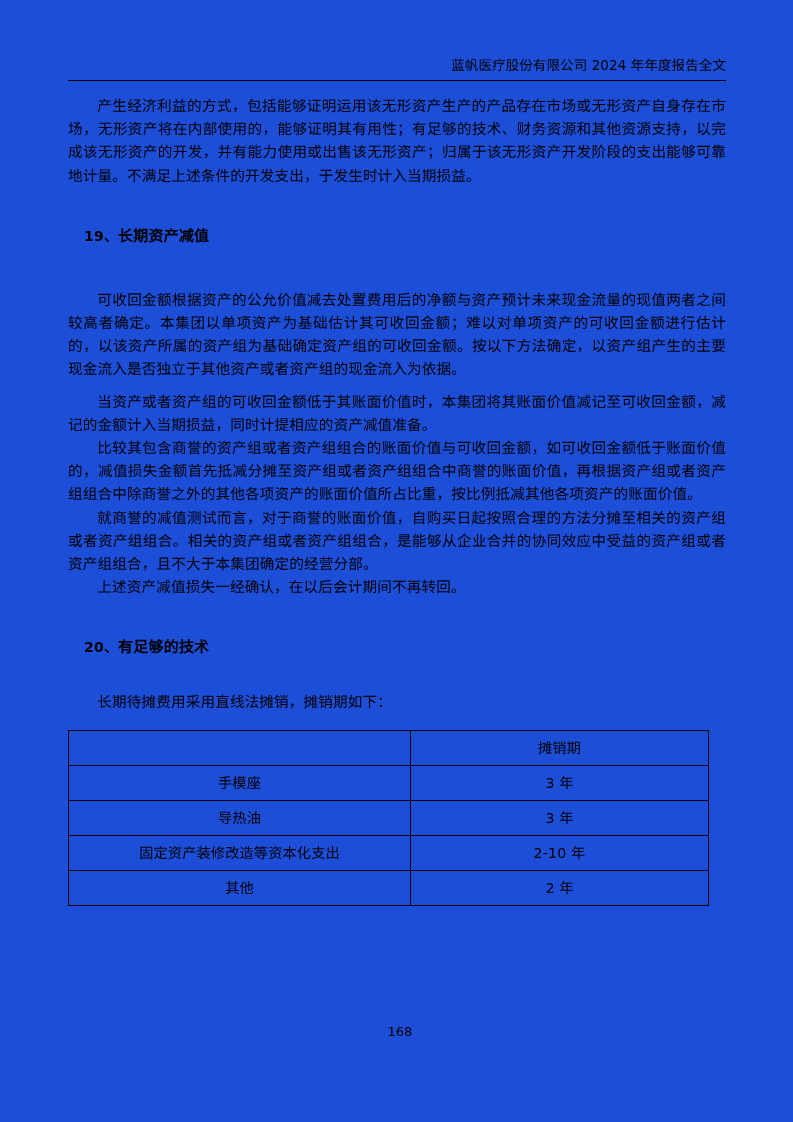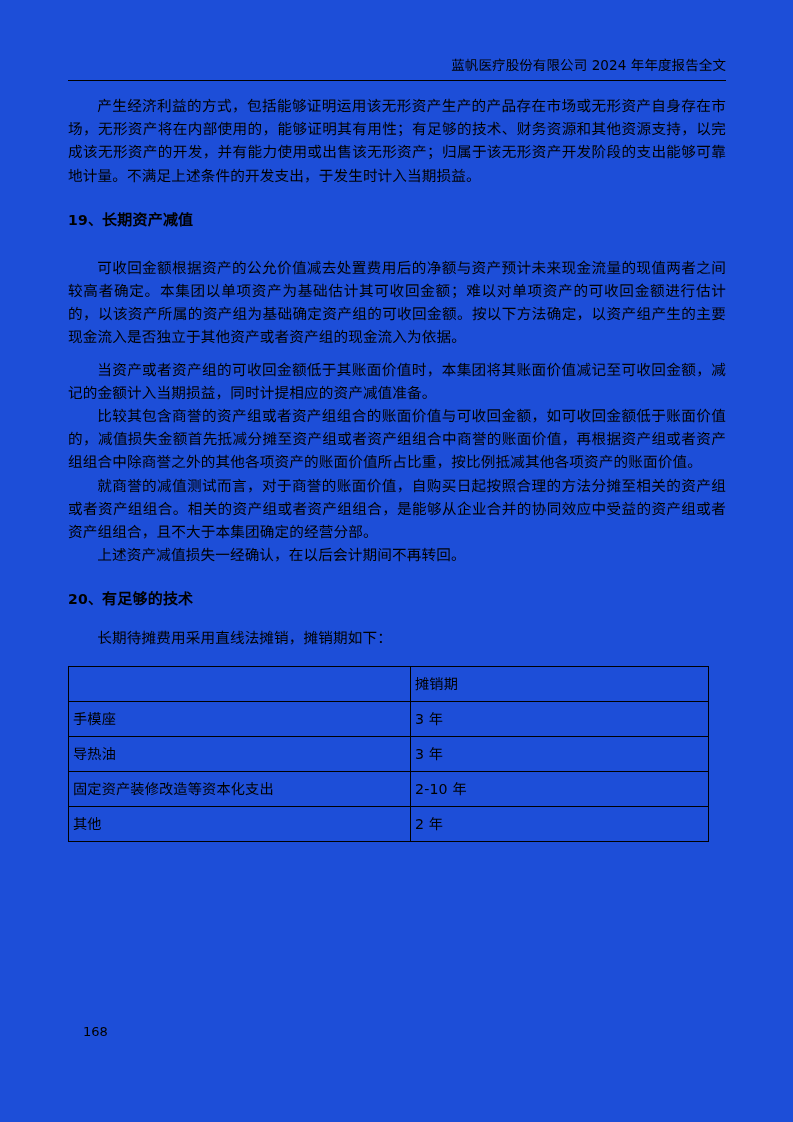--- a/index.html
+++ b/index.html
@@ -60,55 +60,55 @@
     line-height: 23.2px;
     text-align: justify;
     text-justify: inter-ideograph;
     text-indent: 2em;
     letter-spacing: 0.15px;
   }
   .gap-sm { height: 9px; }
   .gap-md { height: 16px; }
   .gap-lg { height: 22px; }
   h3.section-heading {
-    margin: 0;
+    margin: 16px;
     font-size: 15px;
     line-height: 22px;
     font-weight: bold;
     letter-spacing: 0.2px;
   }
   h3.section-heading .num {
     font-size: 14px;
   }
   
   .amort-table {
     border-collapse: collapse;
     width: 640px;
     margin: 0;
     table-layout: fixed;
   }
   .amort-table td {
     border: 1.3px solid #000000;
     height: 34px;
     font-size: 14.2px;
     line-height: 20px;
-    text-align: left;
+    text-align: center;
     vertical-align: middle;
     padding: 0 4px;
     letter-spacing: 0.15px;
   }
   .amort-table col.c1 { width: 342px; }
   .amort-table col.c2 { width: 298px; }
   
   .page-number {
     position: absolute;
-    left: 15px;
+    left: 3px;
     top: 1024px;
     width: 658px;
-    text-align: left;
+    text-align: center;
     font-size: 13px;
     line-height: 16px;
   }
 </style>
 </head>
 <body>
 
 <div class="page">
   <div class="content">
 

